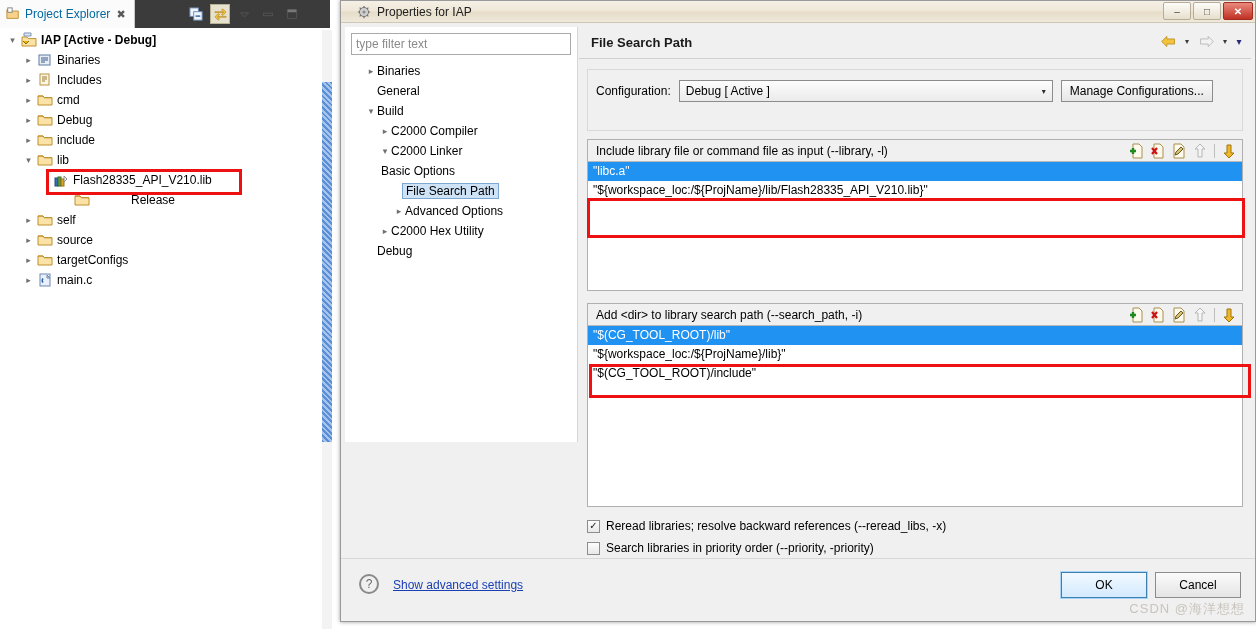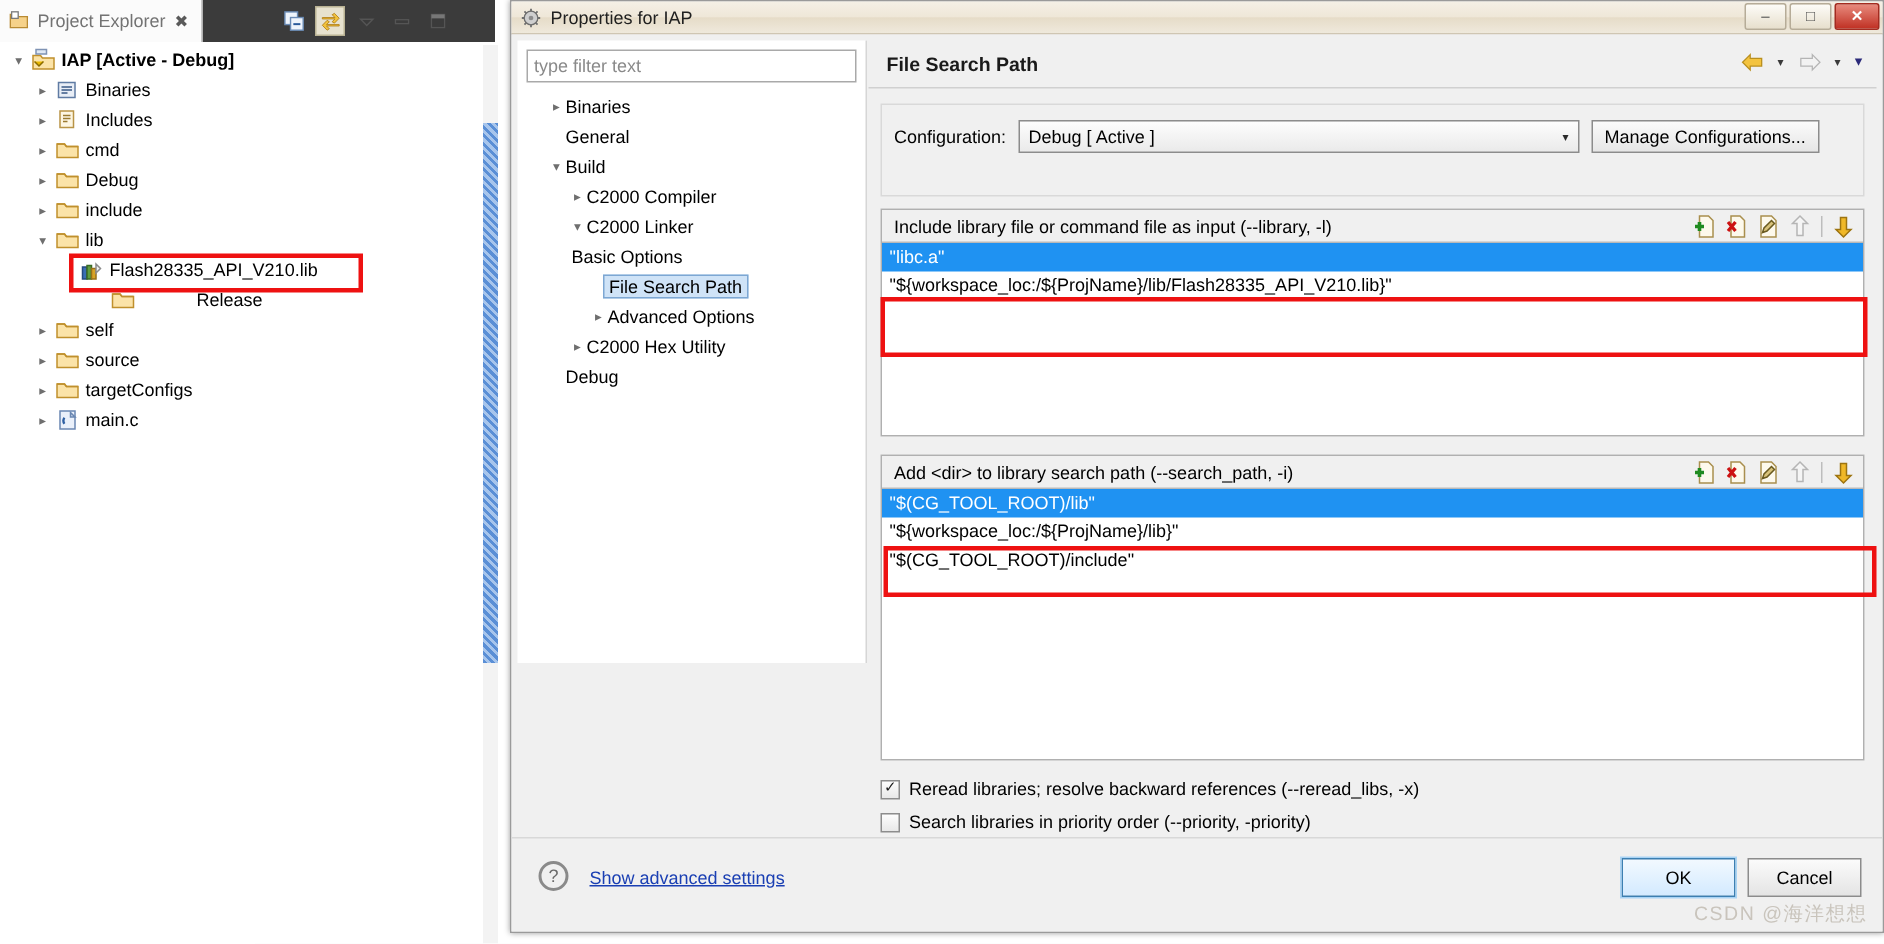--- a/index.html
+++ b/index.html
@@ -22,21 +22,21 @@
     position: absolute; left:0; top:0; width:330px; height:28px;
     background: #3b3b3b;
   }
   .explorer-tab {
     position: absolute; left: 0; top: 0; height: 28px;
     background: #fbfbfb;
     display: flex; align-items: center; padding: 0 8px 0 6px;
     border-right: 1px solid #c9c9c9;
   }
   .explorer-tab .tab-label {
-    font-size: 12px; color: #737373; margin: 0 6px 0 5px;
+    font-size: 12px; color: #0369a1; margin: 0 6px 0 5px;
   }
   .tab-close { color:#5a5a5a; font-size:11px; }
   .explorer-toolbar {
     position:absolute; top:4px; left:186px; display:flex; align-items:center; gap:4px;
   }
   .tb-btn { width:20px; height:20px; display:flex; align-items:center; justify-content:center; }
   .tb-btn.active { background:#e7e2cf; border:1px solid #b9b293; }
 
   .tree { position:absolute; left:0; top:30px; width:318px; }
   .tree-row {
@@ -58,21 +58,21 @@
   .dialog {
     position:absolute; left:340px; top:0px; width:916px; height:622px;
     background:#f0f0f0;
     border:1px solid #9a9a9a;
     box-shadow: 0 0 4px rgba(0,0,0,.4);
   }
   .dlg-titlebar {
     position:relative; height:22px;
     background: linear-gradient(to bottom,#f5f0e6 0%, #efe7d8 48%, #e6dcc8 52%, #efe9dc 100%);
     border-bottom:1px solid #cfc6b3;
-    display:flex; align-items:center; padding-left:6px;
+    display:flex; align-items:center; padding-left:16px;
   }
   .dlg-title { font-size:12px; color:#202020; margin-left:6px; }
   .wincontrols { position:absolute; right:2px; top:1px; display:flex; gap:2px; }
   .wc {
     width:28px; height:18px; border:1px solid #b6ac98; border-radius:2px;
     background:linear-gradient(to bottom,#fdfcf8,#e7dfcd);
     display:flex;align-items:center;justify-content:center;
     font-size:10px; color:#4a4a4a;
   }
   .wc.close {
@@ -165,21 +165,21 @@
     border:2px solid #8a8a8a; border-radius:50%;
     display:flex; align-items:center; justify-content:center;
     font-size:12px; color:#6a6a6a;
   }
   .adv-link {
     position:absolute; left:52px; top:19px; font-size:12px; color:#1a3fb3;
     text-decoration:underline;
   }
   .footer-btns { position:absolute; right:14px; top:13px; display:flex; gap:8px; }
   .btn {
-    width:76px; height:26px; font-size:12px; color:#000;
+    width:86px; height:26px; font-size:12px; color:#000;
     display:flex; align-items:center; justify-content:center;
     border:1px solid #8c8c8c; background:linear-gradient(to bottom,#fbfbfb,#e4e4e4);
   }
   .btn.default {
     border:1px solid #3c7fb1;
     background:linear-gradient(to bottom,#f2f9ff,#d3eaff);
     outline:1px solid #a9d4f5;
   }
   .watermark {
     position:absolute; right:10px; bottom:3px;

